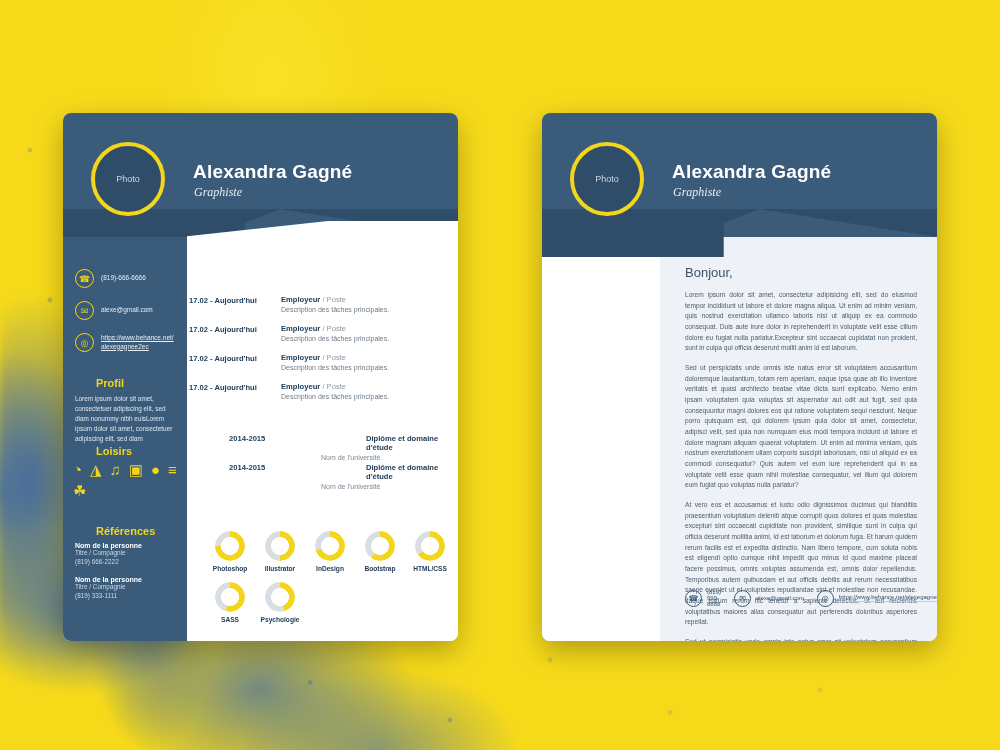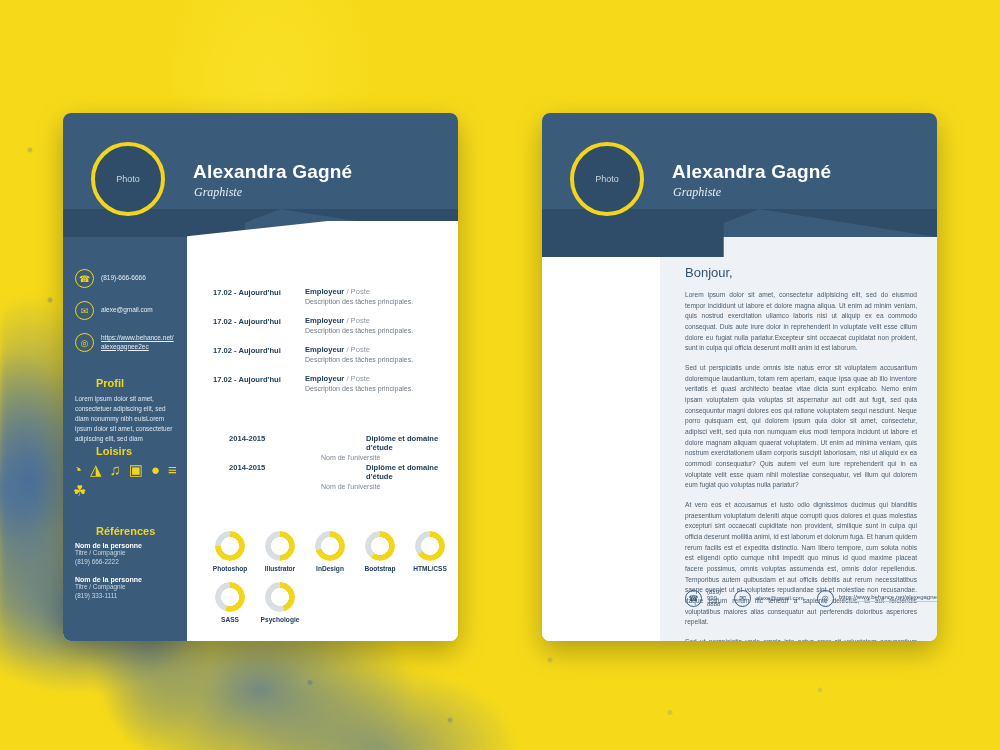--- a/index.html
+++ b/index.html
@@ -253,23 +253,24 @@
     font-weight: bold;
     padding: 5px 10px 6px 12px;
     border-bottom: 2px solid #f3d61c;
   }
   #sec-exp { position: absolute; left: 18px; top: 22px; width: 227px; }
   #sec-form { position: absolute; left: 18px; top: 168px; width: 227px; }
   #sec-comp { position: absolute; left: 18px; top: 256px; width: 227px; }
 
   .exp-row {
     position: absolute;
-    left: 26px;
+    left: 2px;
     width: 235px;
     display: flex;
+    margin-top: 8px;
   }
   .exp-date {
     width: 92px;
     flex: none;
     color: #22405c;
     font-size: 7.6px;
     font-weight: bold;
     padding-top: 1px;
   }
   .exp-body { flex: 1; }

